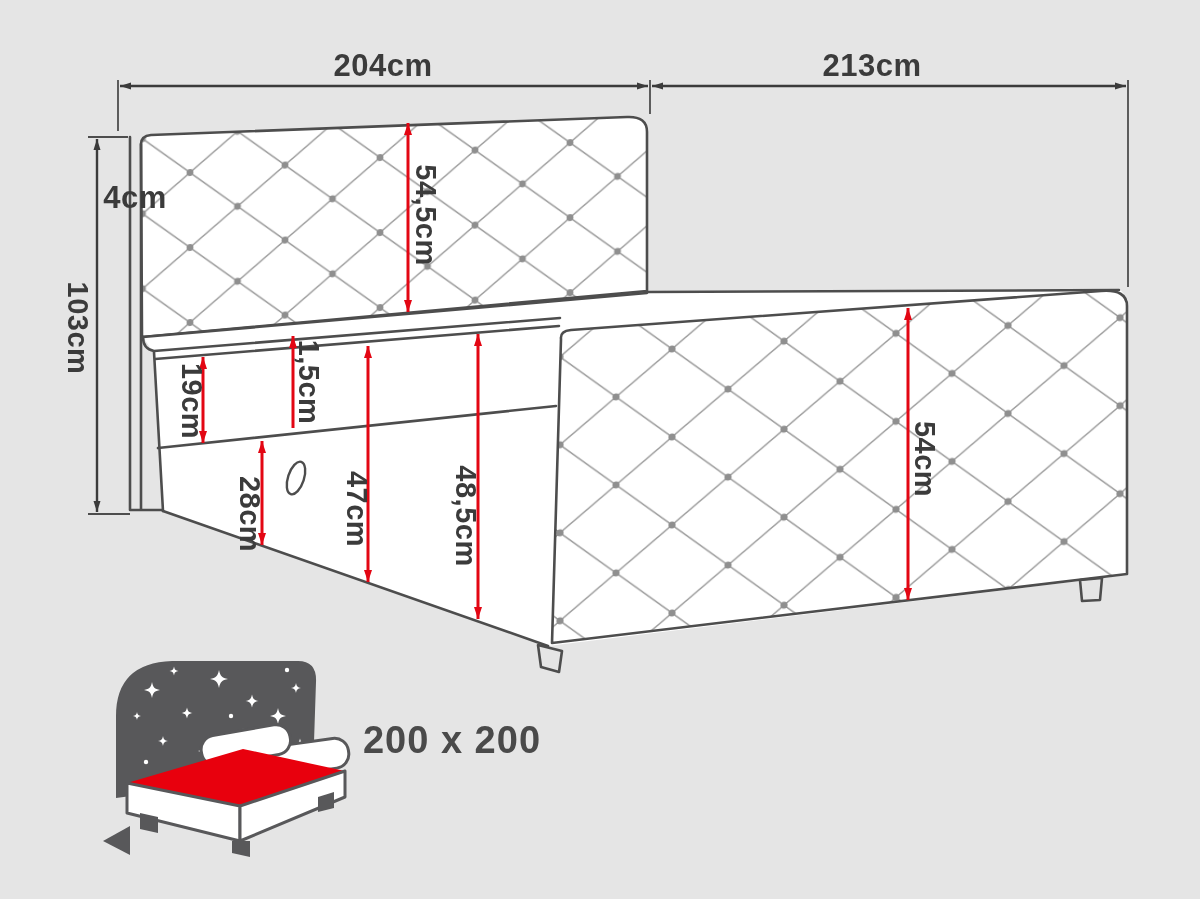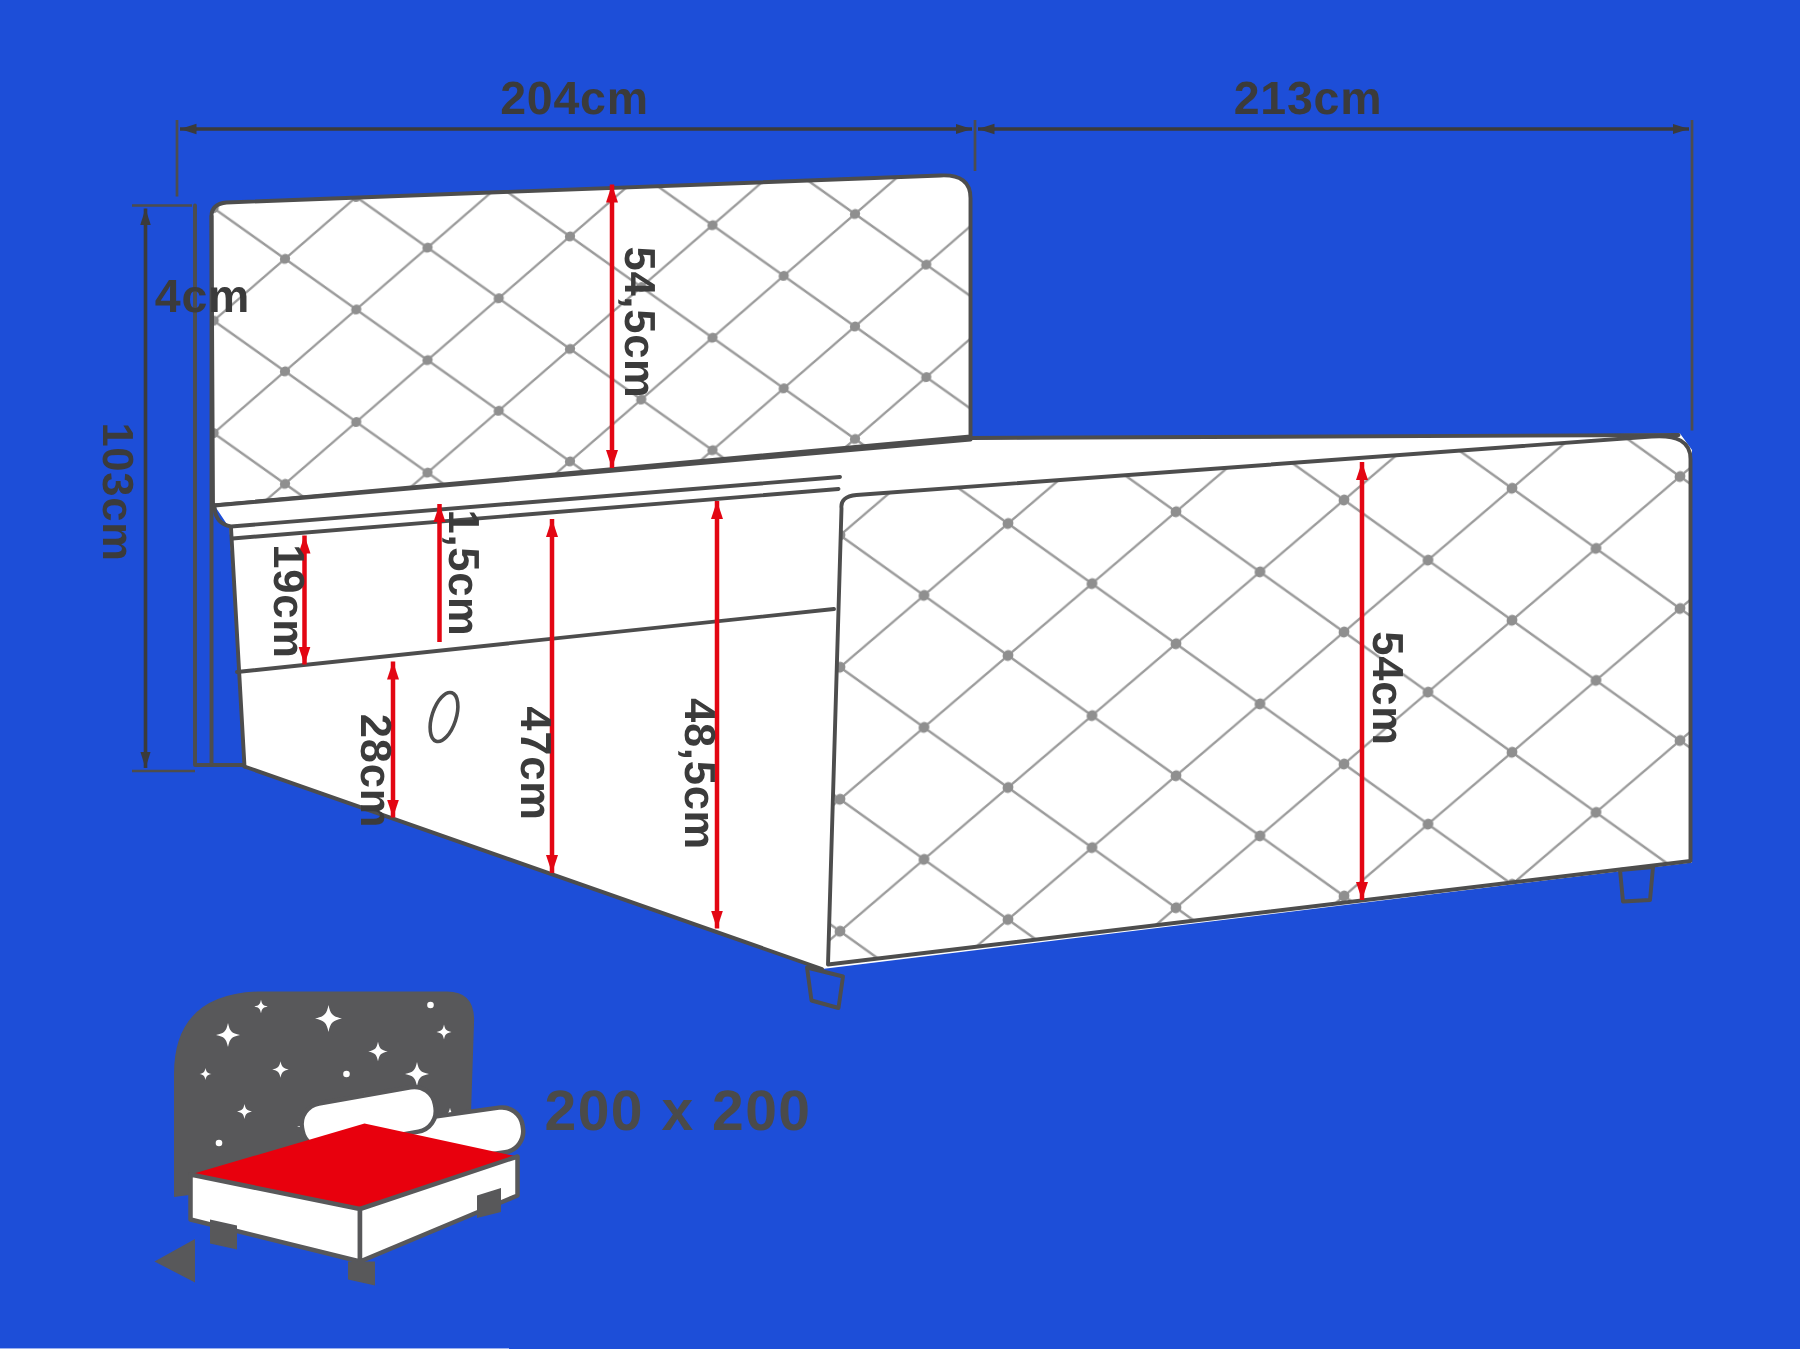--- a/index.html
+++ b/index.html
@@ -7,21 +7,21 @@
     padding: 0;
     background: #ffffff;
     width: 1200px;
     height: 899px;
     font-family: "Liberation Sans", sans-serif;
   }
   #stage {
     position: relative;
     width: 1200px;
     height: 899px;
-    background: #1d4ed8;
+    background: #e5e5e5;
     overflow: hidden;
   }
   svg text {
     font-family: "Liberation Sans", sans-serif;
     font-weight: bold;
     fill: #3b3b3b;
   }
   .dim-label      { font-size: 31px; letter-spacing: .5px; }
   .dim-label-vert { font-size: 29px; letter-spacing: .5px; }
   .size-label     { font-size: 38px; letter-spacing: 1px; fill: #4a4a4a; }

